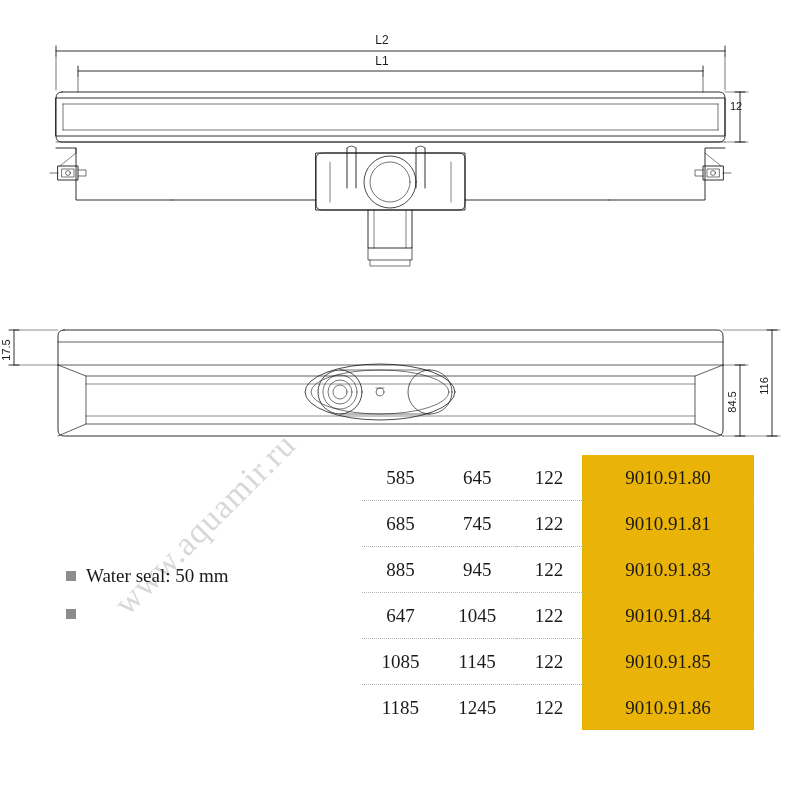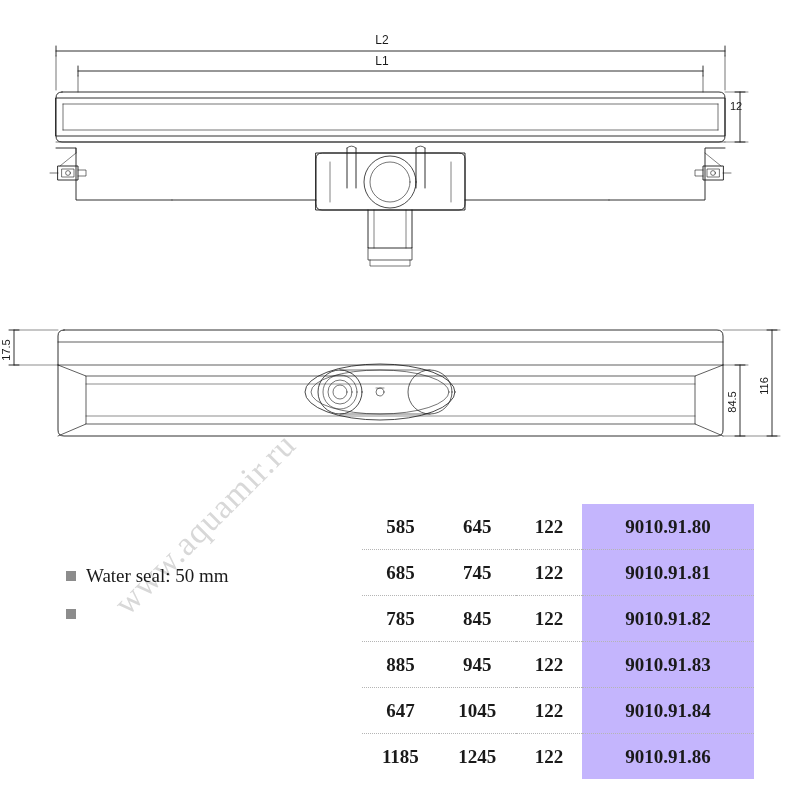--- a/index.html
+++ b/index.html
@@ -83,44 +83,43 @@
   .feature-text {
     font-family: "Liberation Serif", serif;
     font-size: 19px;
     line-height: 1.33;
     color: #1a1a1a;
   }
   
   .spec-table {
     position: absolute;
     left: 362px;
-    top: 484px;
+    top: 435px;
     width: 392px;
     border-collapse: collapse;
-    font-weight: bold;
   }
   .spec-table td {
     font-family: "Liberation Serif", serif;
     font-size: 19px;
     color: #1a1a1a;
     text-align: center;
     height: 45px;
     padding: 0;
     border-bottom: 1px dotted #b5b5b5;
     vertical-align: middle;
   }
   .spec-table tr:last-child td {
     border-bottom: none;
   }
   .col-a { width: 76px; }
   .col-b { width: 76px; }
   .col-c { width: 66px; }
   .col-d {
     width: 170px;
-    background: #c4b5fd;
+    background: #eab308;
   }
 </style>
 </head>
 <body>
 
 <div class="stage">
 
   <svg class="drawing" viewBox="0 0 800 800">
     <g fill="none" stroke="#1a1a1a" stroke-width="0.9" stroke-linecap="round" stroke-linejoin="round">
 
@@ -265,38 +264,38 @@
         <td class="col-c">122</td>
         <td class="col-d">9010.91.80</td>
       </tr>
       <tr>
         <td class="col-a">685</td>
         <td class="col-b">745</td>
         <td class="col-c">122</td>
         <td class="col-d">9010.91.81</td>
       </tr>
       <tr>
-        <td class="col-a">785</td>
-        <td class="col-b">845</td>
-        <td class="col-c">122</td>
-        <td class="col-d">9010.91.82</td>
-      </tr>
-      <tr>
         <td class="col-a">885</td>
         <td class="col-b">945</td>
         <td class="col-c">122</td>
         <td class="col-d">9010.91.83</td>
       </tr>
       <tr>
         <td class="col-a">647</td>
         <td class="col-b">1045</td>
         <td class="col-c">122</td>
         <td class="col-d">9010.91.84</td>
       </tr>
       <tr>
+        <td class="col-a">1085</td>
+        <td class="col-b">1145</td>
+        <td class="col-c">122</td>
+        <td class="col-d">9010.91.85</td>
+      </tr>
+      <tr>
         <td class="col-a">1185</td>
         <td class="col-b">1245</td>
         <td class="col-c">122</td>
         <td class="col-d">9010.91.86</td>
       </tr>
     </tbody>
   </table>
 
 </div>
 

